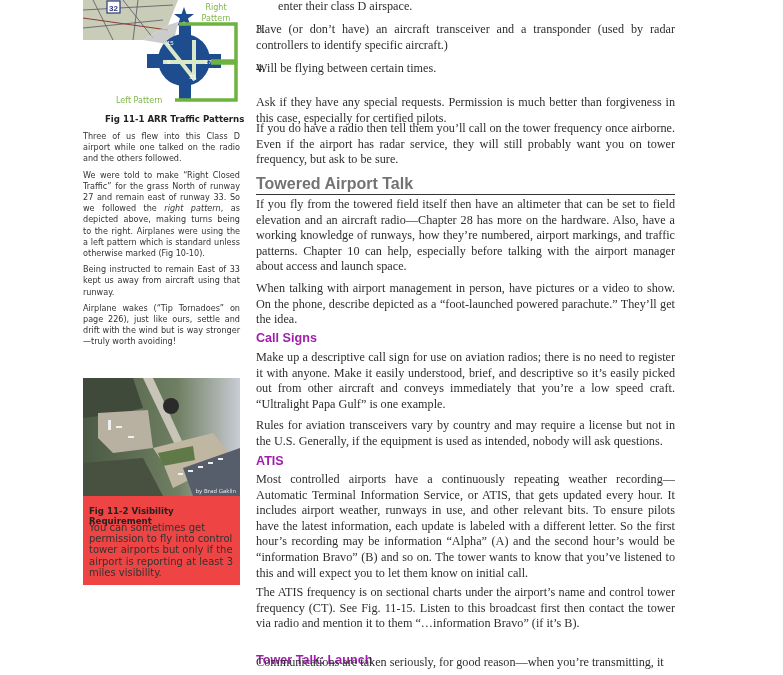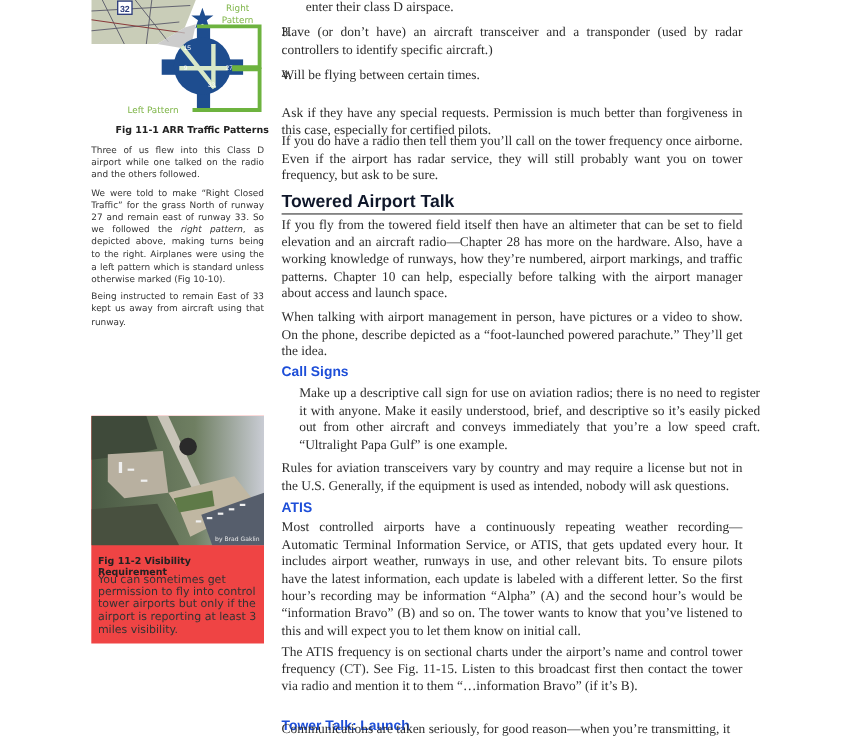--- a/index.html
+++ b/index.html
@@ -27,23 +27,23 @@
 
   
   .main { position: absolute; left: 256px; top: 0; width: 419px;
     font-family: "Liberation Serif", serif; font-size: 12.2px; line-height: 15.6px; color: #2e2e2e; }
   .main p { margin: 0; text-align: justify; }
   .block { position: absolute; left: 0; width: 419px; }
   .list-item { position: absolute; left: 0; width: 419px; }
   .list-num { position: absolute; left: 0; top: 0; }
   .list-text { margin-left: 22px; text-align: left; }
   .h1 { position: absolute; left: 0; top: 174px; width: 419px; border-bottom: 1.2px solid #333;
-    font-family: "Liberation Sans", sans-serif; font-weight: bold; font-size: 16px; line-height: 20px; color: #0f172a; }
+    font-family: "Liberation Sans", sans-serif; font-weight: bold; font-size: 16px; line-height: 20px; color: #737373; }
   .h2 { position: absolute; left: 0; font-family: "Liberation Sans", sans-serif; font-weight: bold;
-    font-size: 12.6px; line-height: 16px; color: #1d4ed8; }
+    font-size: 12.6px; line-height: 16px; color: #a21caf; }
 </style>
 </head>
 <body>
 
 <div class="sidebar">
 
   <div class="fig1">
     <svg width="157" height="108" viewBox="0 0 157 108">
 
       <polygon points="0,0 95,0 85,25 60,40 0,40" fill="#c9cdb8"></polygon>
@@ -73,20 +73,21 @@
       <text x="133" y="21" font-family="DejaVu Sans, sans-serif" font-size="8" fill="#7fb548" text-anchor="middle">Pattern</text>
       <text x="33" y="103" font-family="DejaVu Sans, sans-serif" font-size="8" fill="#7fb548">Left Pattern</text>
     </svg>
   </div>
   <div class="fig1-caption">Fig 11-1 ARR Traffic Patterns</div>
 
   <div class="side-text" style="top:131px;">
     <p>Three of us flew into this Class D airport while one talked on the radio and the others followed.</p>
     <p><span>We were told to make “Right Closed Traffic” for the grass North of runway 27 and remain east of runway 33. So we followed the </span><em>right pattern</em><span>, as depicted above, making turns being to the right. Airplanes were using the a left pattern which is standard unless otherwise marked (Fig 10-10).</span></p>
     <p>Being instructed to remain East of 33 kept us away from aircraft using that runway.</p>
+    <p>Airplane wakes (“Tip Tornadoes” on page 226), just like ours, settle and drift with the wind but is way stronger—truly worth avoiding!</p>
   </div>
 
   <div class="fig2-box">
     <div class="fig2-photo">
       <svg width="157" height="118" viewBox="0 0 157 118">
         <defs>
           <linearGradient id="sky" x1="0" y1="0" x2="1" y2="0">
             <stop offset="0" stop-color="#4a5a44"></stop>
             <stop offset="0.6" stop-color="#6f7f62"></stop>
             <stop offset="1" stop-color="#c9ccd4"></stop>
@@ -132,21 +133,21 @@
   </div>
 
   <p class="block" style="top:95px;">Ask if they have any special requests. Permission is much better than forgiveness in this case, especially for certified pilots.</p>
   <p class="block" style="top:121px;">If you do have a radio then tell them you’ll call on the tower frequency once airborne. Even if the airport has radar service, they will still probably want you on tower frequency, but ask to be sure.</p>
 
   <div class="h1">Towered Airport Talk</div>
   <p class="block" style="top:197px;">If you fly from the towered field itself then have an altimeter that can be set to field elevation and an aircraft radio—Chapter 28 has more on the hardware. Also, have a working knowledge of runways, how they’re numbered, airport markings, and traffic patterns. Chapter 10 can help, especially before talking with the airport manager about access and launch space.</p>
   <p class="block" style="top:281px;">When talking with airport management in person, have pictures or a video to show. On the phone, describe depicted as a “foot-launched powered parachute.” They’ll get the idea.</p>
 
   <div class="h2" style="top:330px;">Call Signs</div>
-  <p class="block" style="top:350px;margin-left:16px;">Make up a descriptive call sign for use on aviation radios; there is no need to register it with anyone. Make it easily understood, brief, and descriptive so it’s easily picked out from other aircraft and conveys immediately that you’re a low speed craft. “Ultralight Papa Gulf” is one example.</p>
+  <p class="block" style="top:350px;">Make up a descriptive call sign for use on aviation radios; there is no need to register it with anyone. Make it easily understood, brief, and descriptive so it’s easily picked out from other aircraft and conveys immediately that you’re a low speed craft. “Ultralight Papa Gulf” is one example.</p>
   <p class="block" style="top:418px;">Rules for aviation transceivers vary by country and may require a license but not in the U.S. Generally, if the equipment is used as intended, nobody will ask questions.</p>
 
   <div class="h2" style="top:453px;">ATIS</div>
   <p class="block" style="top:472px;">Most controlled airports have a continuously repeating weather recording—Automatic Terminal Information Service, or ATIS, that gets updated every hour. It includes airport weather, runways in use, and other relevant bits. To ensure pilots have the latest information, each update is labeled with a different letter. So the first hour’s recording may be information “Alpha” (A) and the second hour’s would be “information Bravo” (B) and so on. The tower wants to know that you’ve listened to this and will expect you to let them know on initial call.</p>
   <p class="block" style="top:585px;">The ATIS frequency is on sectional charts under the airport’s name and control tower frequency (CT). See Fig. 11-15. Listen to this broadcast first then contact the tower via radio and mention it to them “…information Bravo” (if it’s B).</p>
 
   <div class="h2" style="top:636px;margin-top:16px;">Tower Talk: Launch</div>
   <p class="block" style="top:655px;">Communications are taken seriously, for good reason—when you’re transmitting, it</p>
 </div>
 

